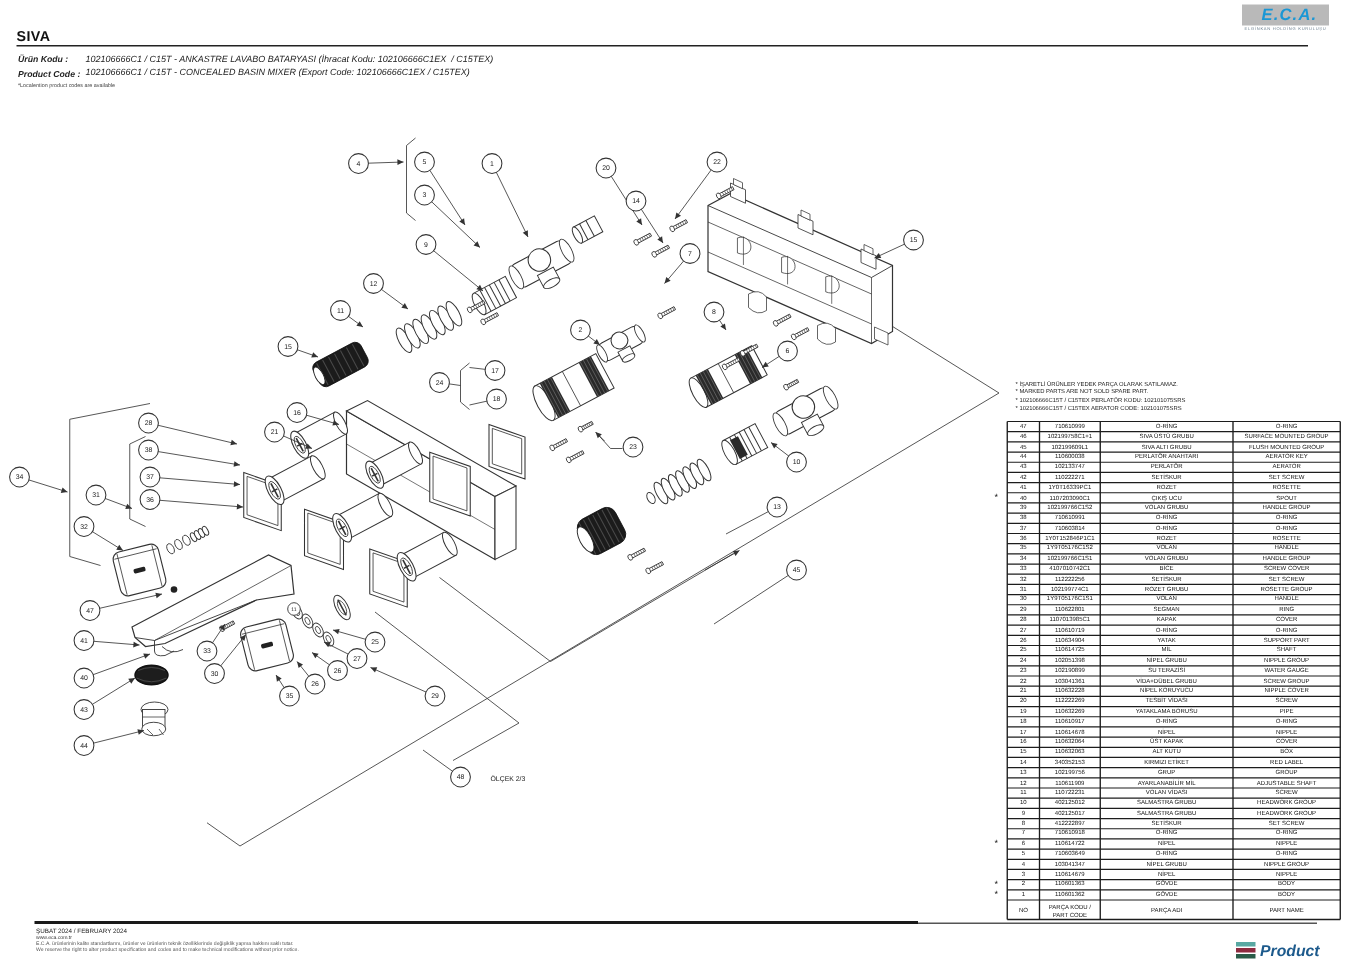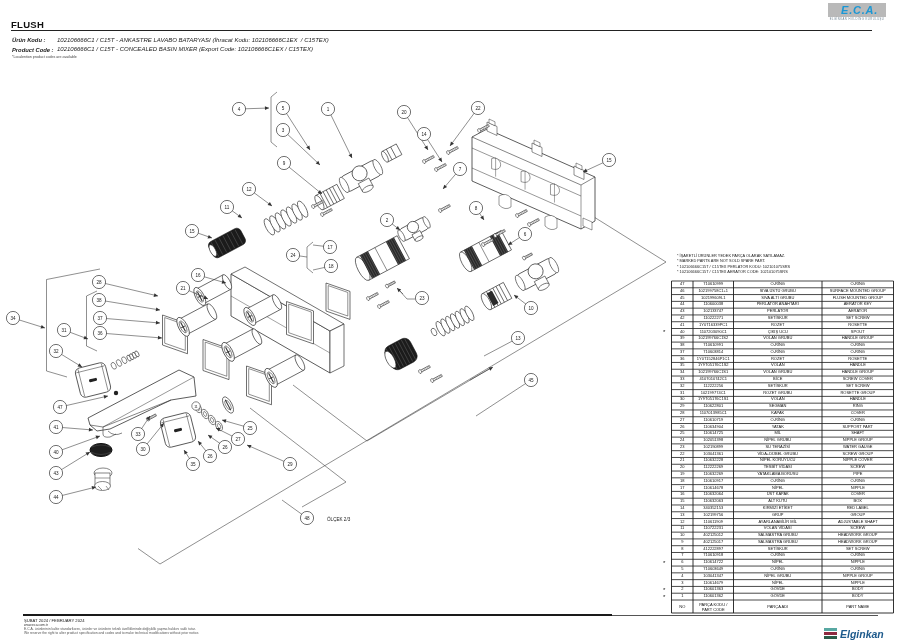--- a/index.html
+++ b/index.html
@@ -1,19 +1,19 @@
 <!DOCTYPE html>
 <html><head><meta charset="utf-8">
 <style>
 html,body {margin:0;padding:0;background:#fff;width:900px;height:644px;overflow:hidden;}
 body {font-family:"Liberation Sans", sans-serif; position:relative;}
 .abs {position:absolute;}
 </style></head>
 <body>
-<div class="abs" style="left:11px;top:18.5px;font-size:9.5px;font-weight:bold;color:#111;letter-spacing:0.3px;">FLUSH</div>
+<div class="abs" style="left:11px;top:18.5px;font-size:9.5px;font-weight:bold;color:#111;letter-spacing:0.3px;">SIVA</div>
 <div class="abs" style="left:11px;top:29.6px;width:861px;height:1.3px;background:#222;"></div>
 <div class="abs" style="left:12px;top:37px;font-size:5.8px;font-style:italic;font-weight:bold;color:#222;">Ürün Kodu :</div>
 <div class="abs" style="left:57px;top:36.8px;font-size:6px;font-style:italic;color:#222;">102106666C1 / C15T - ANKASTRE LAVABO BATARYASI (İhracat Kodu: 102106666C1EX&nbsp; / C15TEX)</div>
 <div class="abs" style="left:12px;top:46.5px;font-size:5.8px;font-style:italic;font-weight:bold;color:#222;">Product Code :</div>
 <div class="abs" style="left:57px;top:46.3px;font-size:6px;font-style:italic;color:#222;">102106666C1 / C15T - CONCEALED BASIN MIXER (Export Code: 102106666C1EX / C15TEX)</div>
 <div class="abs" style="left:12px;top:55px;font-size:3.6px;color:#444;">*Localention product codes are available</div>
 
 <div class="abs" style="left:828px;top:3px;width:58px;height:14px;background:#b9b9b9;"></div>
 <div class="abs" style="left:841px;top:3.5px;width:46px;height:13px;font-size:11px;font-weight:bold;font-style:italic;color:#1a97d5;line-height:13px;letter-spacing:0.8px;">E.C.A.</div>
 <div class="abs" style="left:826px;top:17.5px;width:62px;font-size:2.7px;color:#6b7f8e;letter-spacing:0.5px;text-align:center;">ELGİNKAN HOLDİNG KURULUŞU</div>
@@ -898,12 +898,12 @@
 
 <div class="abs" style="left:23px;top:614.2px;width:589px;height:1.8px;background:#1a1a1a;"></div>
 <div class="abs" style="left:612px;top:614.8px;width:266px;height:0.8px;background:#555;"></div>
 <div class="abs" style="left:24px;top:617.5px;font-size:4.2px;color:#222;">ŞUBAT 2024 / FEBRUARY 2024</div>
 <div class="abs" style="left:24px;top:622.5px;font-size:3.4px;color:#333;">www.eca.com.tr</div>
 <div class="abs" style="left:24px;top:626.5px;font-size:3.4px;color:#555;line-height:4.4px;">E.C.A. ürünlerinin kalite standartlarını, ürünler ve ürünlerin teknik özelliklerinde değişiklik yapma hakkını saklı tutar.<br>We reserve the right to alter product specification and codes and to make technical modifications without prior notice.</div>
 
 <div class="abs" style="left:824px;top:628px;width:13px;height:3px;background:#58a8a2;"></div>
 <div class="abs" style="left:824px;top:632px;width:13px;height:3px;background:#8d2a3f;"></div>
 <div class="abs" style="left:824px;top:636px;width:13px;height:3px;background:#2a5c48;"></div>
-<div class="abs" style="left:840px;top:627.5px;font-size:10.5px;font-weight:bold;font-style:italic;color:#1d5a8c;">Elginkan</div>
+<div class="abs" style="left:840px;top:627.5px;font-size:10.5px;font-weight:bold;font-style:italic;color:#1d5a8c;">Product</div>
 </body></html>

